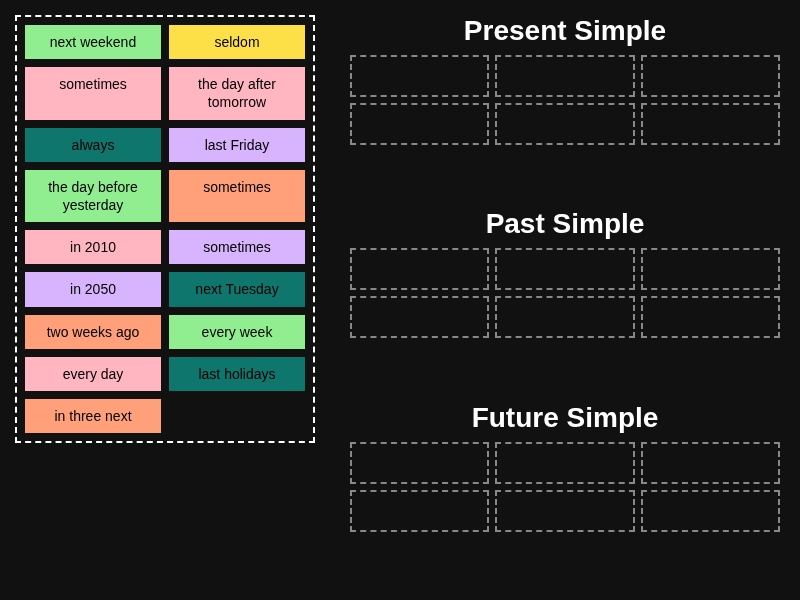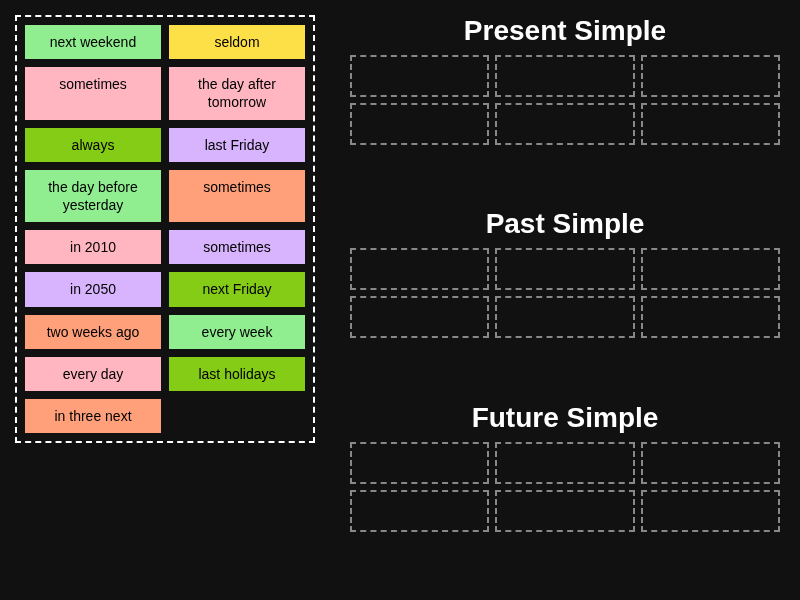--- a/index.html
+++ b/index.html
@@ -31,21 +31,21 @@
       text-align: center;
       font-size: 14px;
       color: #000;
       font-weight: 500;
       line-height: 1.3;
       cursor: pointer;
     }
 
     .color-green { background: #90ee90; }
     .color-pink { background: #ffb6c1; }
-    .color-cyan { background: #84cc16; }
+    .color-cyan { background: #0f766e; }
     .color-yellow { background: #fde047; }
     .color-lavender { background: #d8b4fe; text-align: center; }
     .color-salmon { background: #ffa07a; }
 
     .right-panel {
       flex: 1;
       padding: 15px 20px;
       display: flex;
       flex-direction: column;
       gap: 10px;
@@ -85,21 +85,21 @@
       <div class="word-card color-yellow">seldom</div>
       <div class="word-card color-pink">sometimes</div>
       <div class="word-card color-pink">the day after tomorrow</div>
       <div class="word-card color-cyan">always</div>
       <div class="word-card color-lavender">last Friday</div>
       <div class="word-card color-green">the day before yesterday</div>
       <div class="word-card color-salmon">sometimes</div>
       <div class="word-card color-pink">in 2010</div>
       <div class="word-card color-lavender">sometimes</div>
       <div class="word-card color-lavender">in 2050</div>
-      <div class="word-card color-cyan">next Friday</div>
+      <div class="word-card color-cyan">next Tuesday</div>
       <div class="word-card color-salmon">two weeks ago</div>
       <div class="word-card color-green">every week</div>
       <div class="word-card color-pink">every day</div>
       <div class="word-card color-cyan">last holidays</div>
       <div class="word-card color-salmon">in three next</div>
     </div>
 </div>
 
 <div class="right-panel" id="tense-panels">
 <div class="tense-section">

